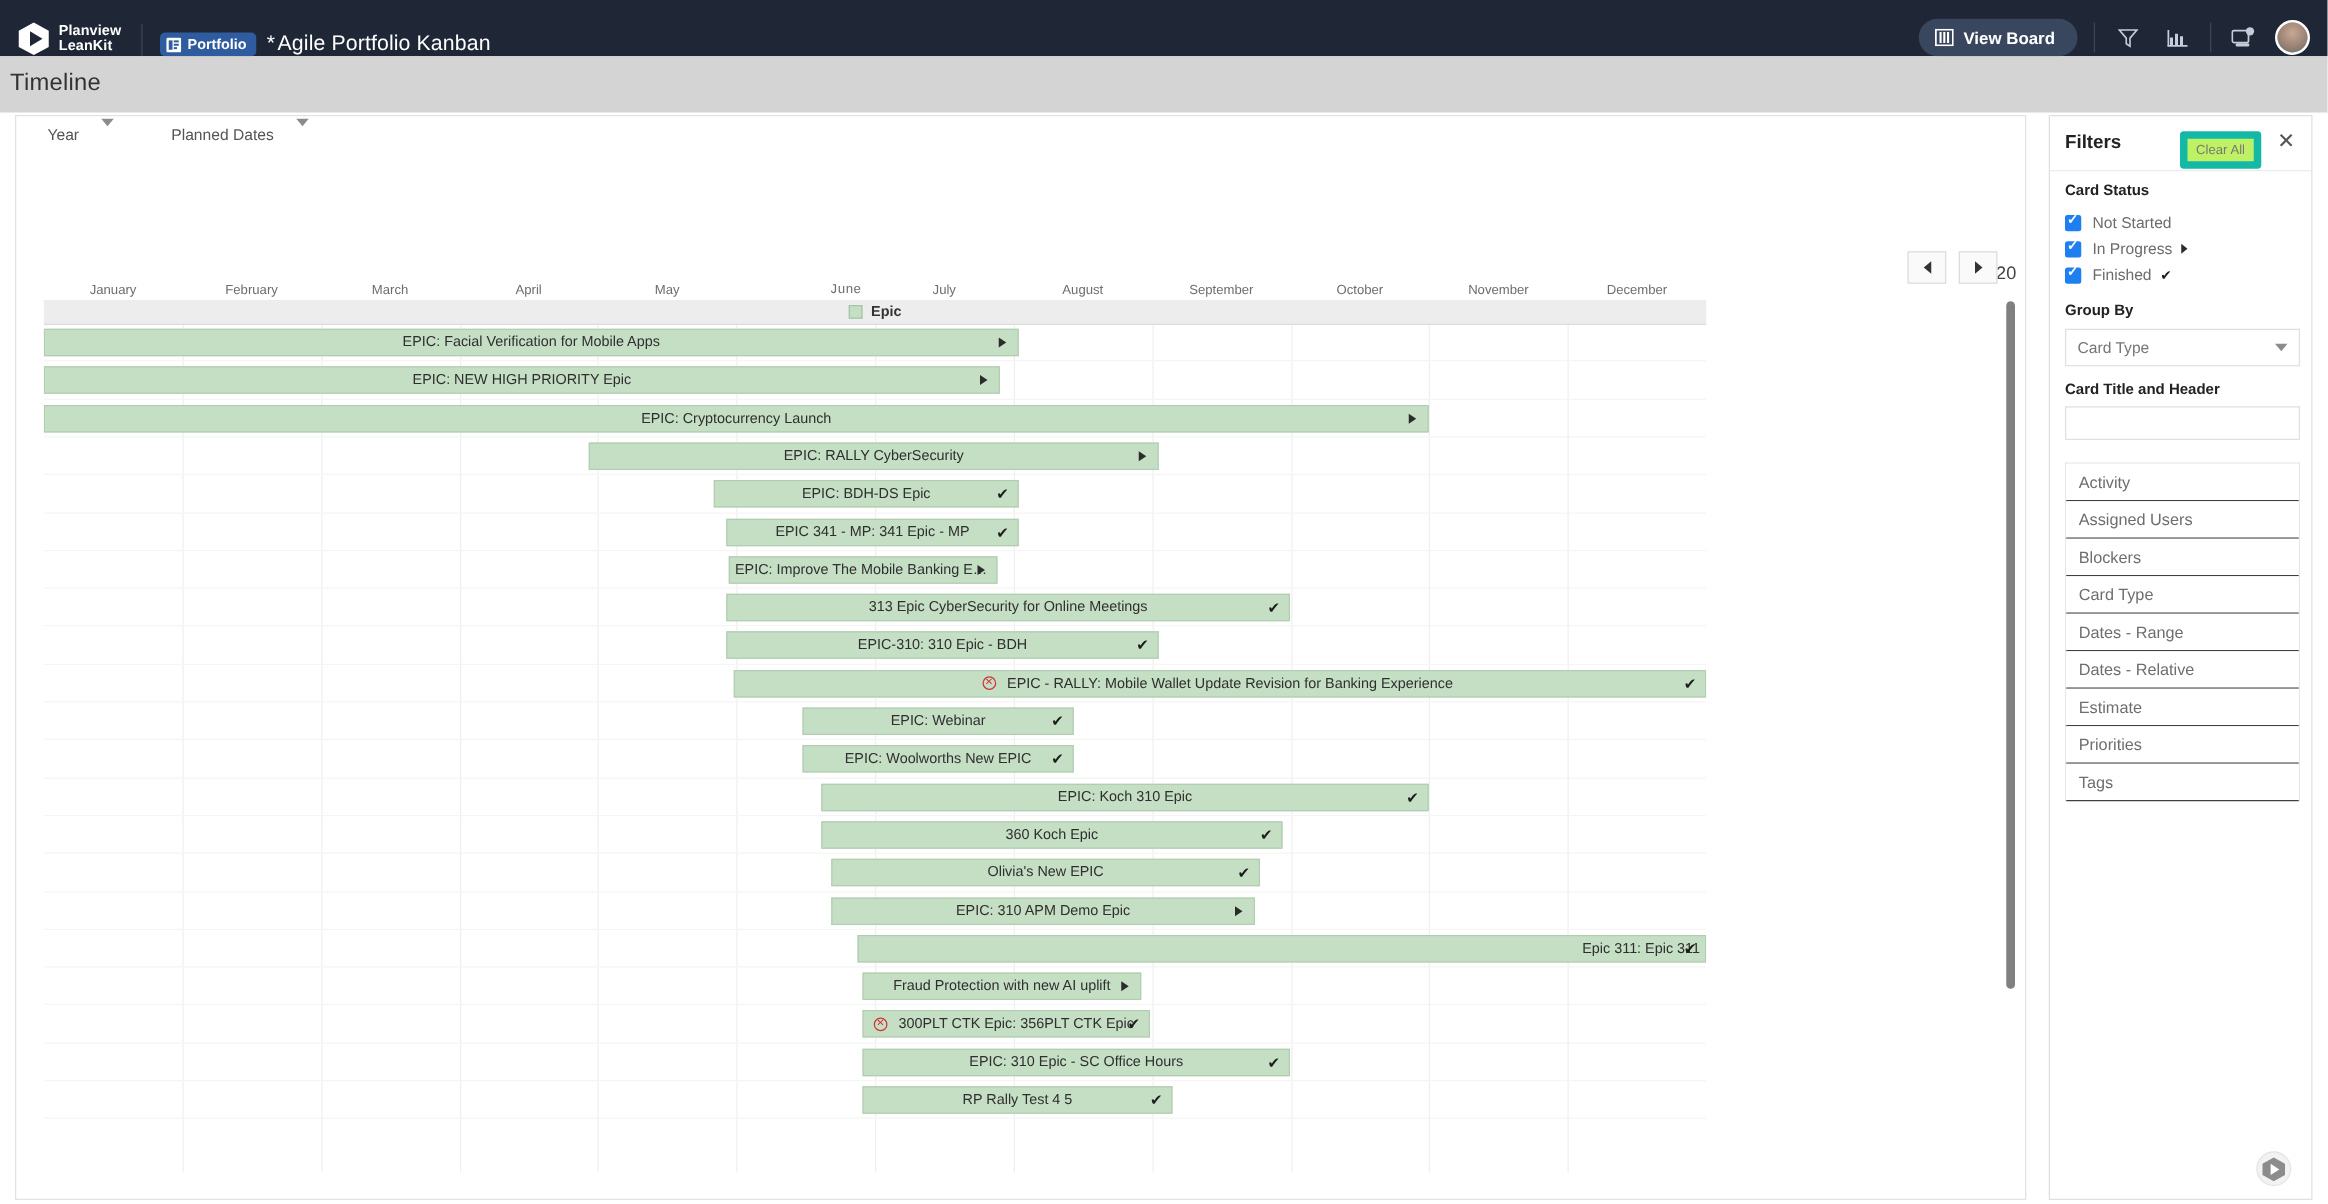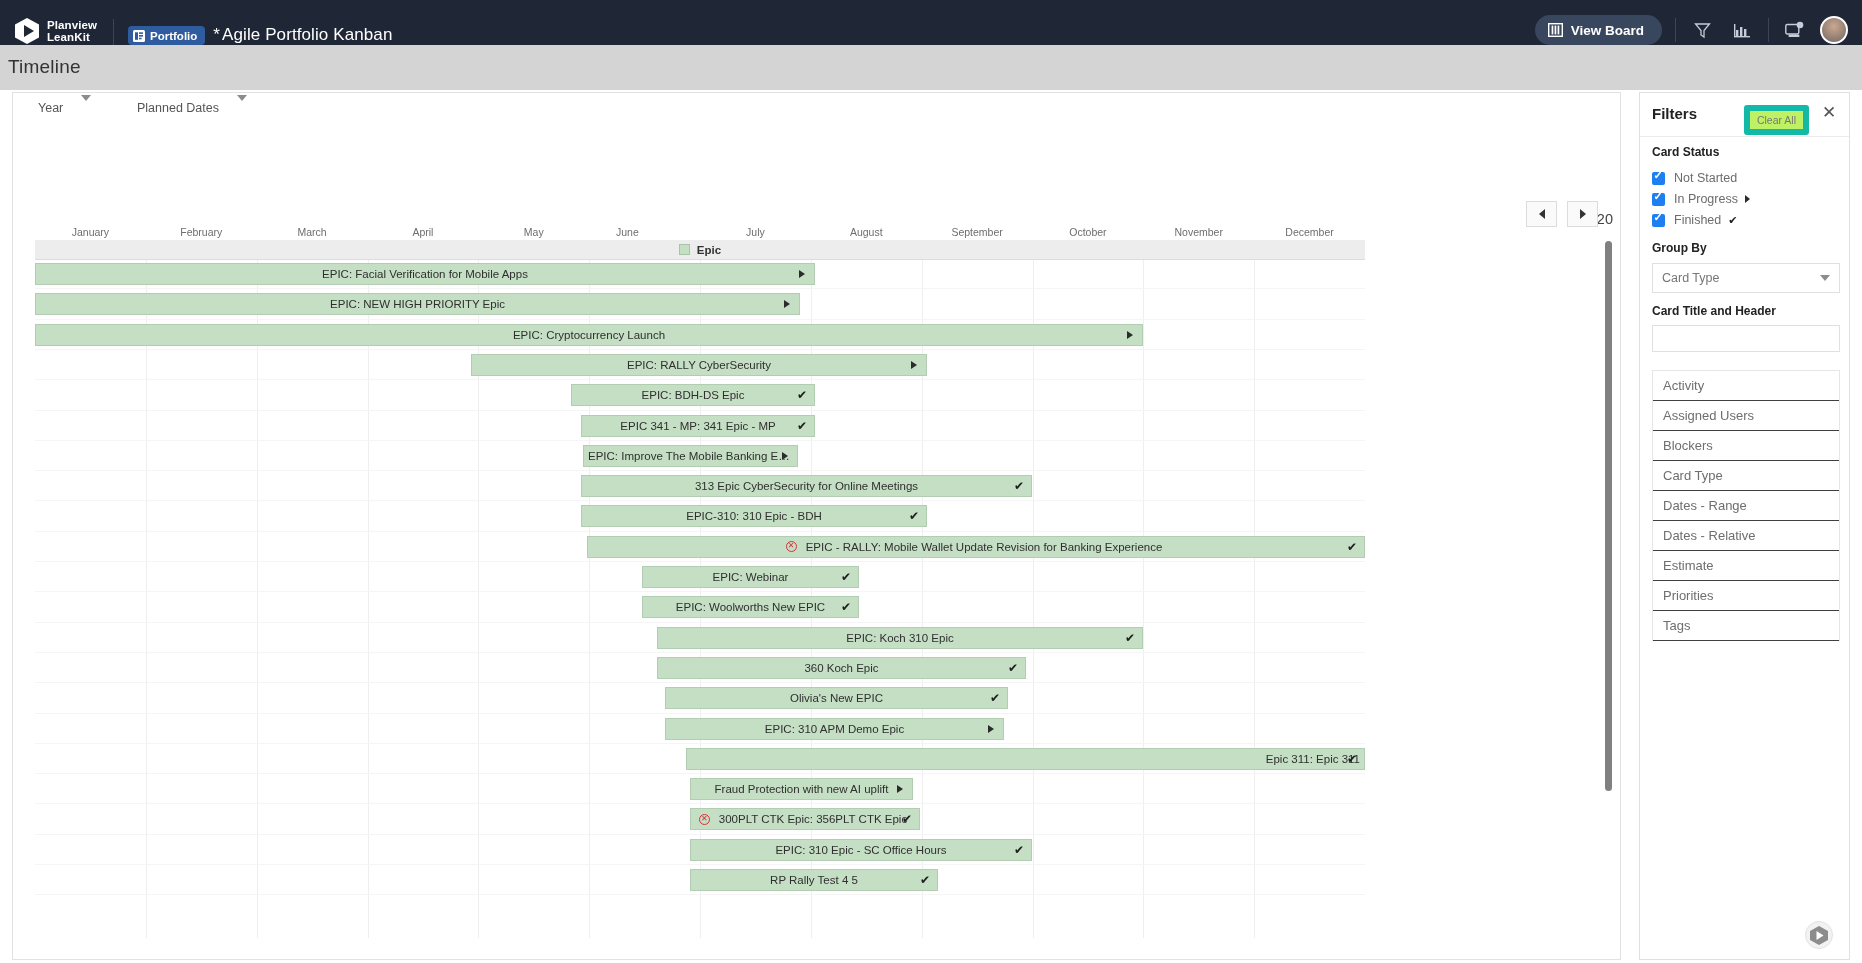--- a/index.html
+++ b/index.html
@@ -320,21 +320,21 @@
       <span class="tri-r"></span>
     </div>
   </div>
 
   <div id="months">
       <div class="month" style="left: 0px; width: 110.833px;">January</div>
       <div class="month" style="left: 110.833px; width: 110.833px;">February</div>
       <div class="month" style="left: 221.667px; width: 110.833px;">March</div>
       <div class="month" style="left: 332.5px; width: 110.833px;">April</div>
       <div class="month" style="left: 443.333px; width: 110.833px;">May</div>
-      <div class="month" style="left: 537px; width: 110.833px;">June</div>
+      <div class="month" style="left: 586px; width: 110.833px; font-family: Liberation Mono, monospace;">June</div>
       <div class="month" style="left: 665px; width: 110.833px;">July</div>
       <div class="month" style="left: 775.833px; width: 110.833px;">August</div>
       <div class="month" style="left: 886.667px; width: 110.833px;">September</div>
       <div class="month" style="left: 997.5px; width: 110.833px;">October</div>
       <div class="month" style="left: 1108.33px; width: 110.833px;">November</div>
       <div class="month" style="left: 1219.17px; width: 110.833px;">December</div>
     </div>
 
   <div id="legend-band">
     <span class="legend-swatch"></span>

